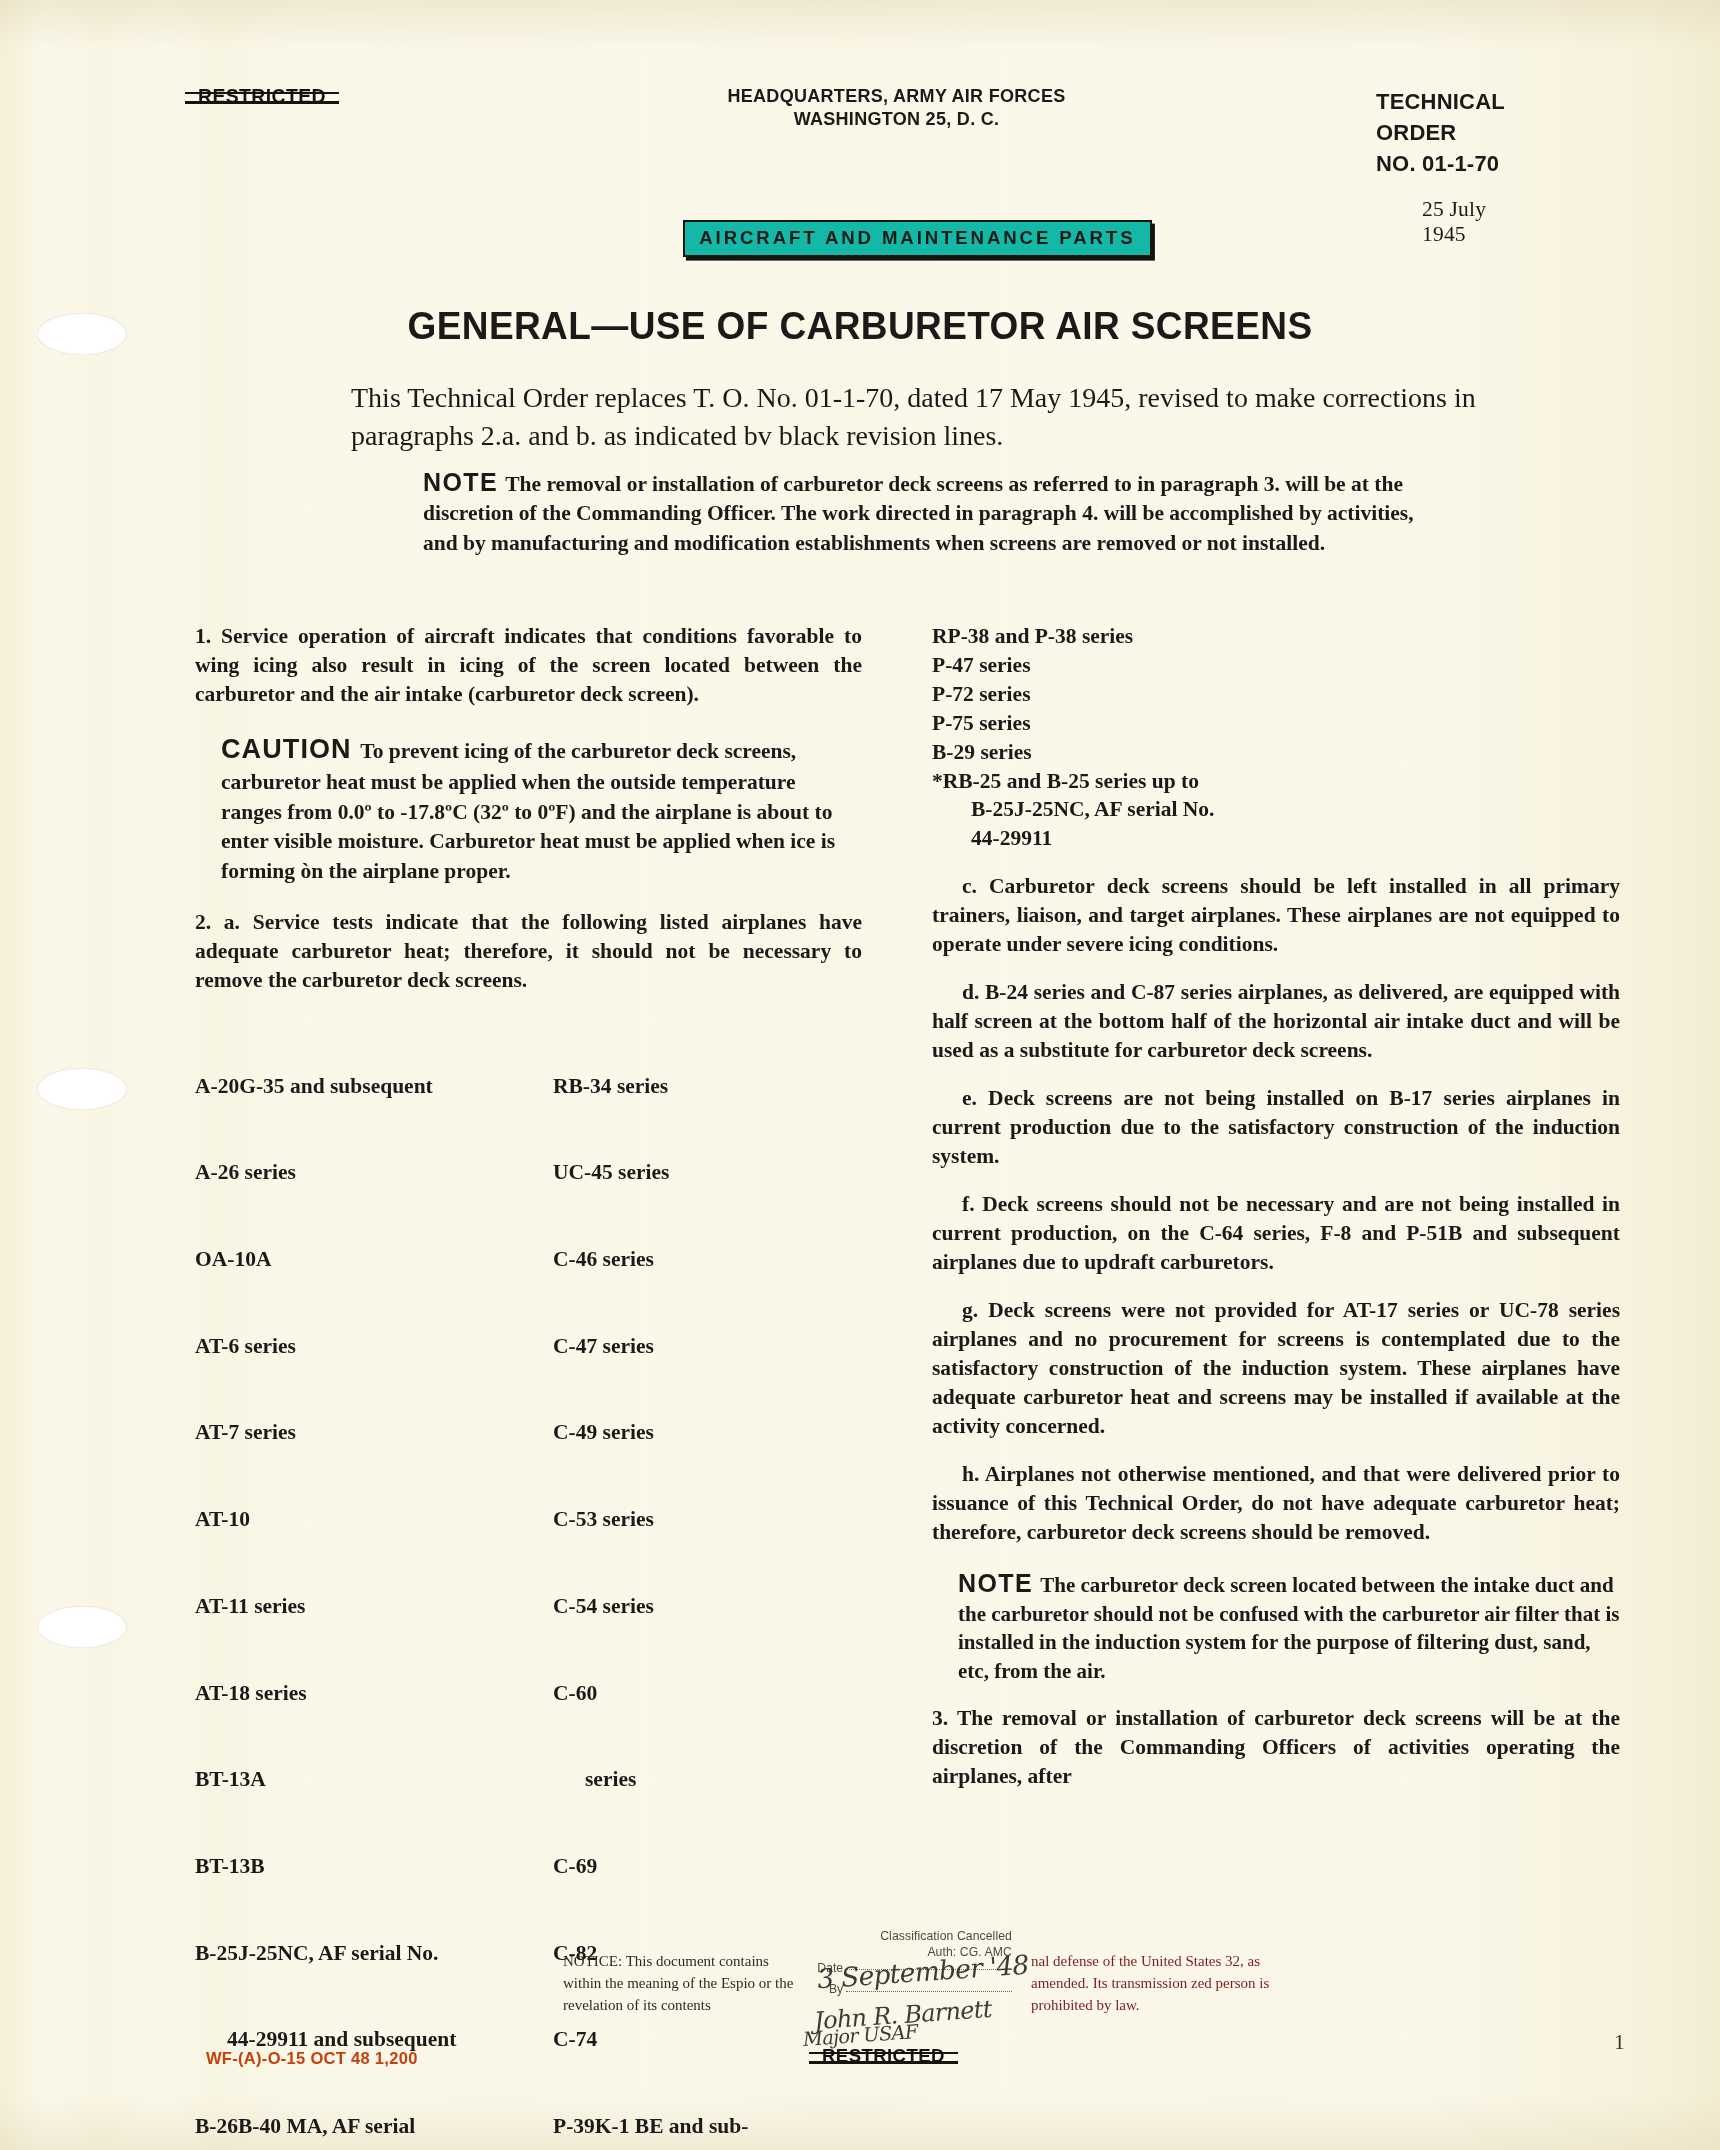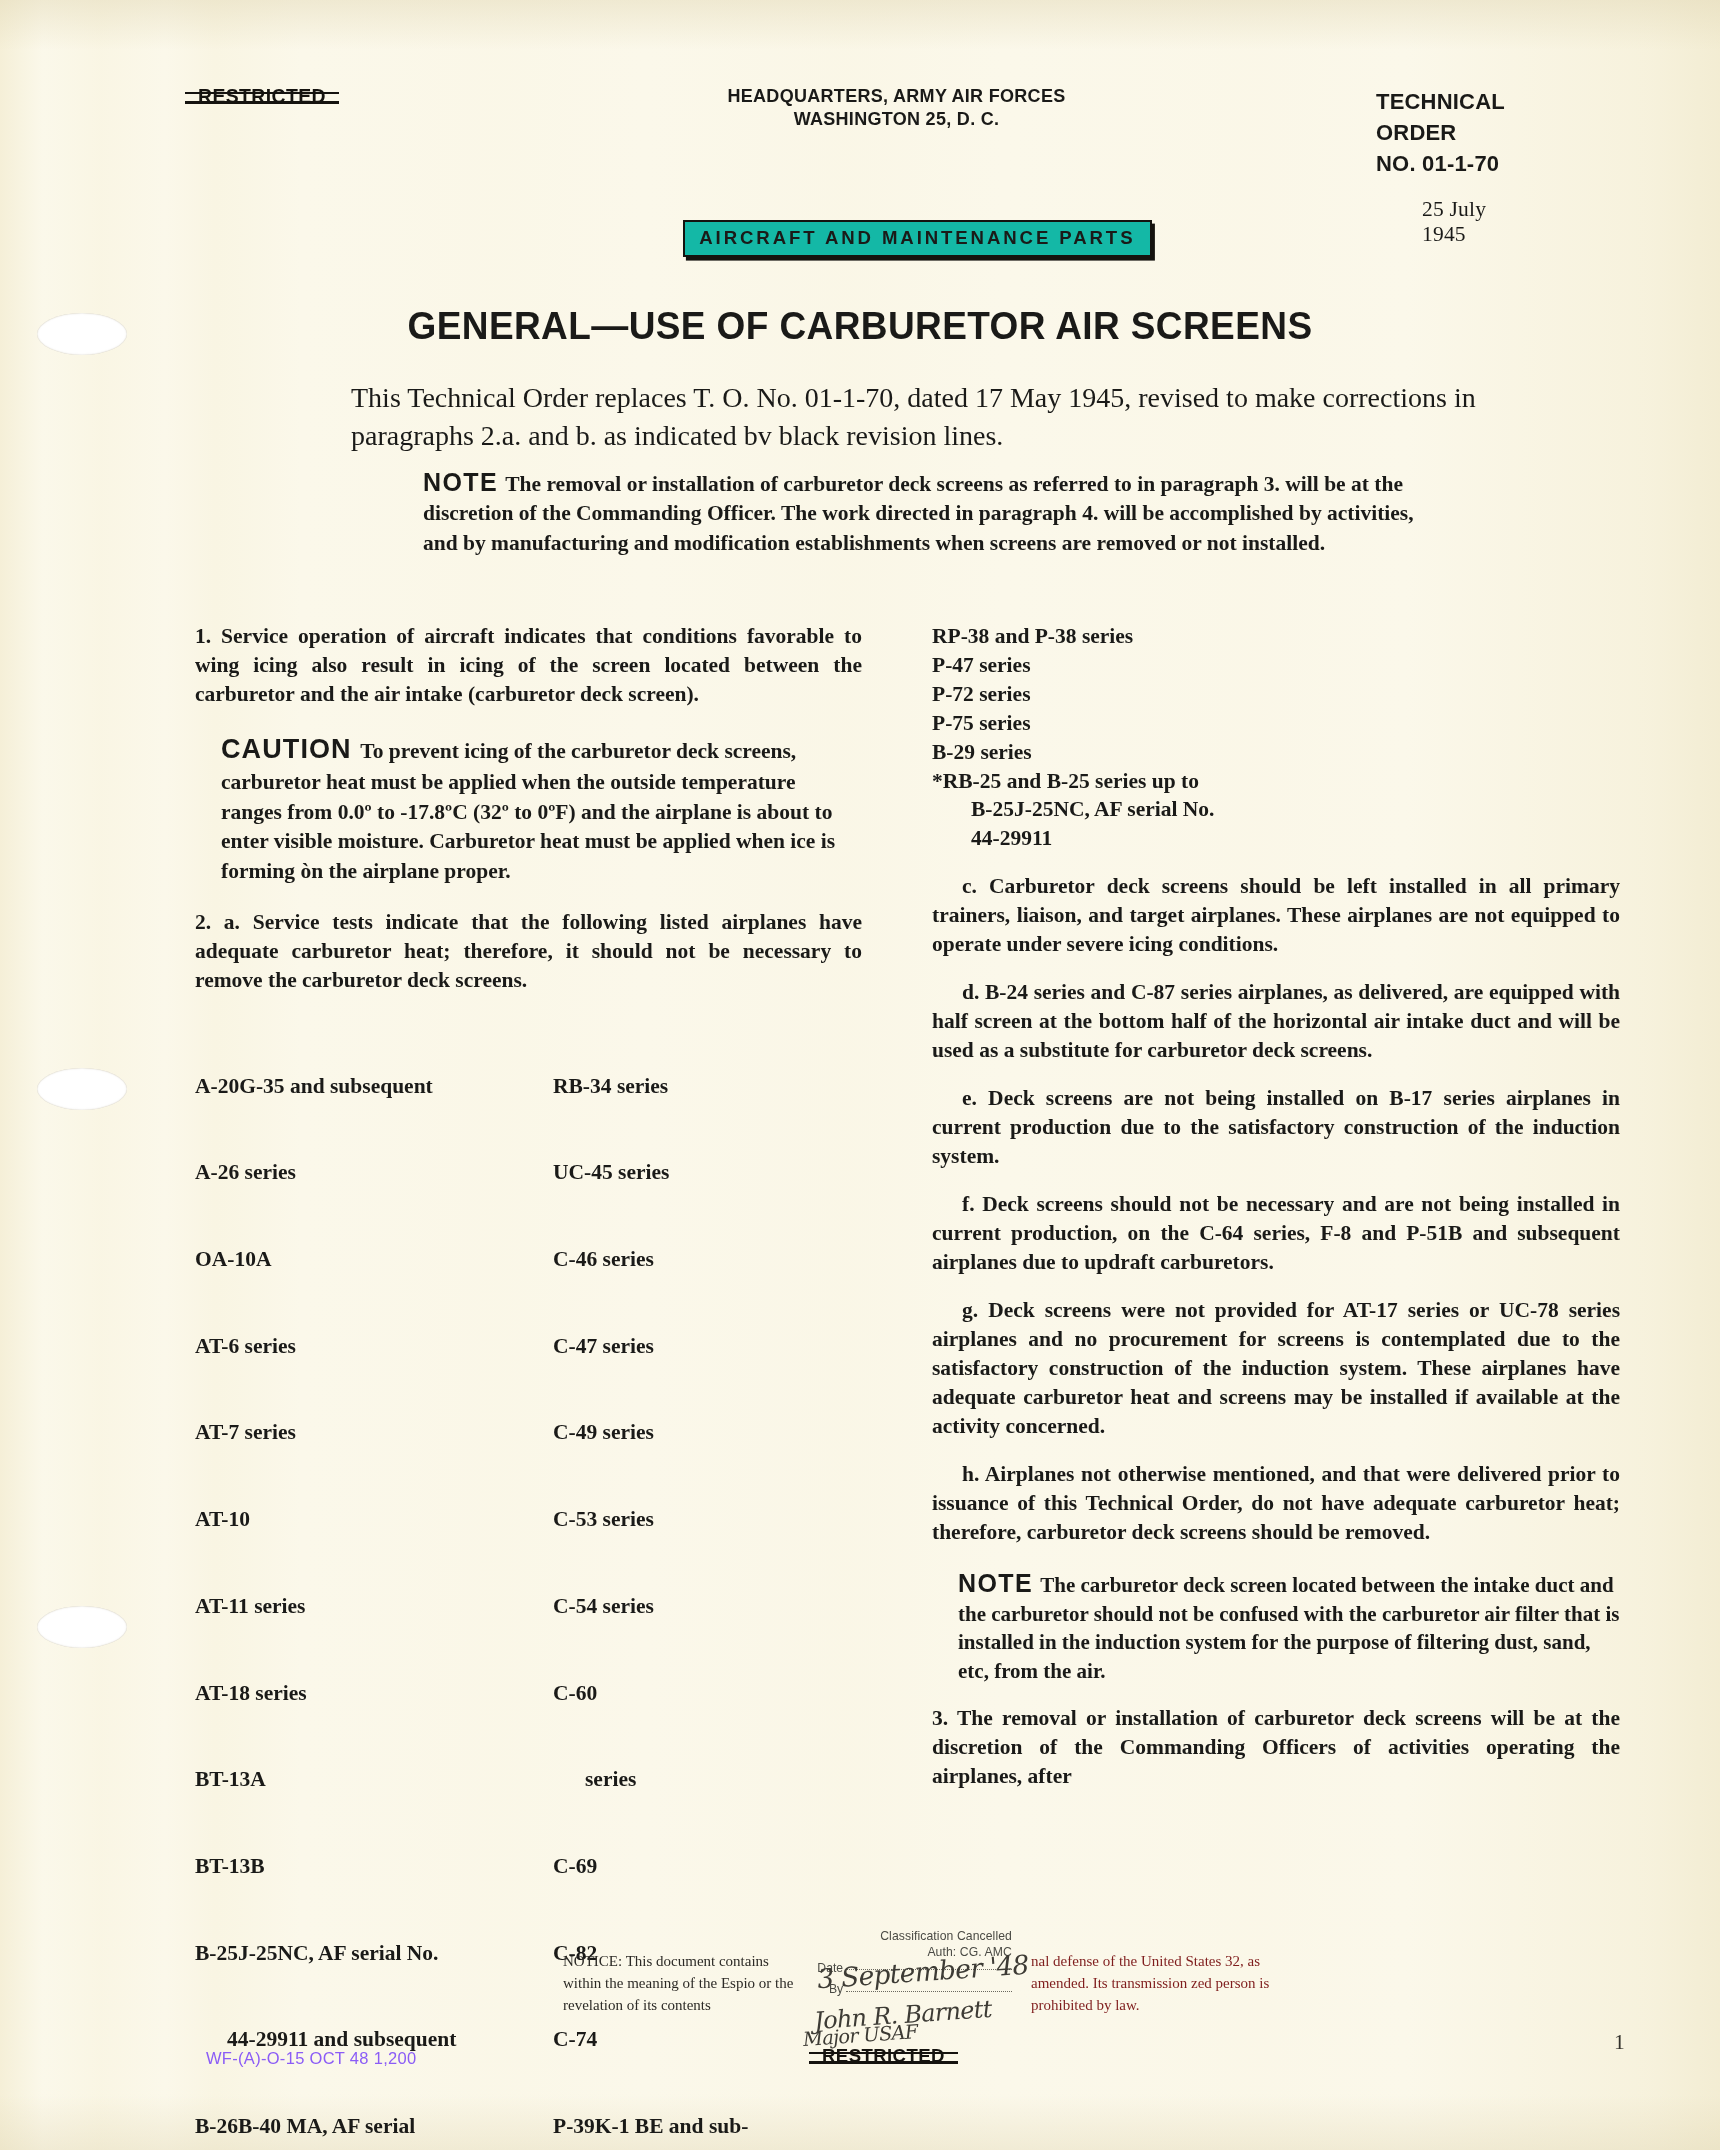--- a/index.html
+++ b/index.html
@@ -278,21 +278,22 @@
     font-size: 18.6px;
     letter-spacing: 0.4px;
     color: #15130f;
   }
   .form-no {
     position: absolute;
     left: 206px; top: 2049px;
     font-family: "Liberation Sans", sans-serif;
     font-size: 16.5px;
     letter-spacing: 0.3px;
-    color: #8b5cf6;
+    color: #c2410c;
+    font-weight: bold;
   }
   .page-no {
     position: absolute;
     left: 1614px; top: 2030px;
     font-family: "Liberation Serif", serif;
     font-size: 21.5px;
     color: #33312c;
   }
 </style>
 </head>

